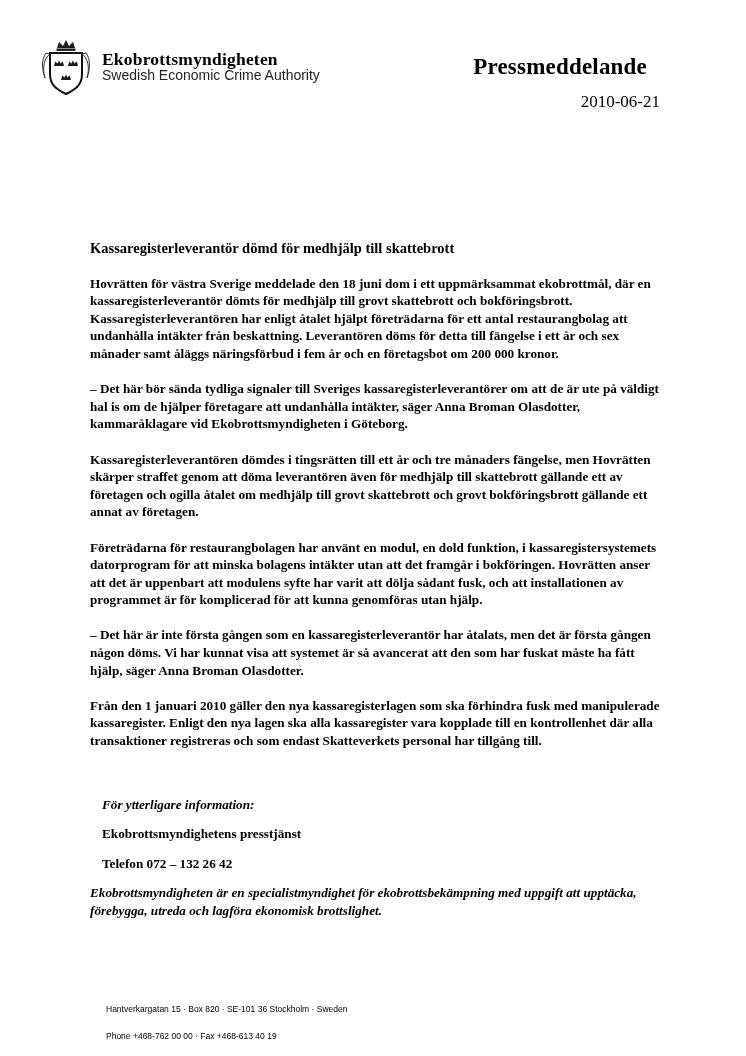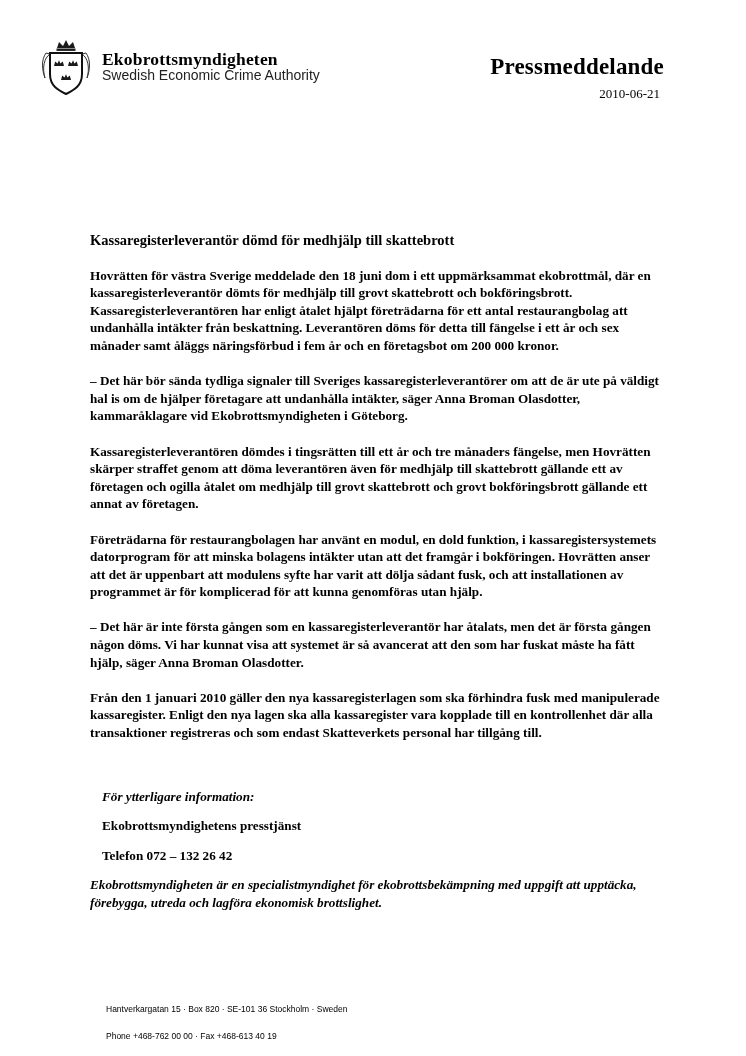--- a/index.html
+++ b/index.html
@@ -32,38 +32,38 @@
     letter-spacing: 0.2px;
   }
   .org-sub {
     font-family: "Liberation Sans", sans-serif;
     font-size: 14px;
     line-height: 12px;
     color: #222;
   }
   .doc-type {
     position: absolute;
-    right: 82px;
+    right: 99px;
     top: 54px;
     font-weight: bold;
     font-size: 23px;
     letter-spacing: 0.2px;
   }
   .doc-date {
     position: absolute;
     right: 86px;
-    top: 86px;
-    font-size: 13px;
+    top: 92px;
+    font-size: 17px;
   }
 
   
   .content {
     position: absolute;
     left: 90px;
-    top: 232px;
+    top: 240px;
     width: 572px;
     font-size: 13.2px;
     line-height: 17.6px;
   }
   .article-title {
     font-size: 14.5px;
     font-weight: bold;
     margin: 0 0 17px 0;
   }
   .content p { margin: 0 0 17.6px 0; font-weight: bold; }

